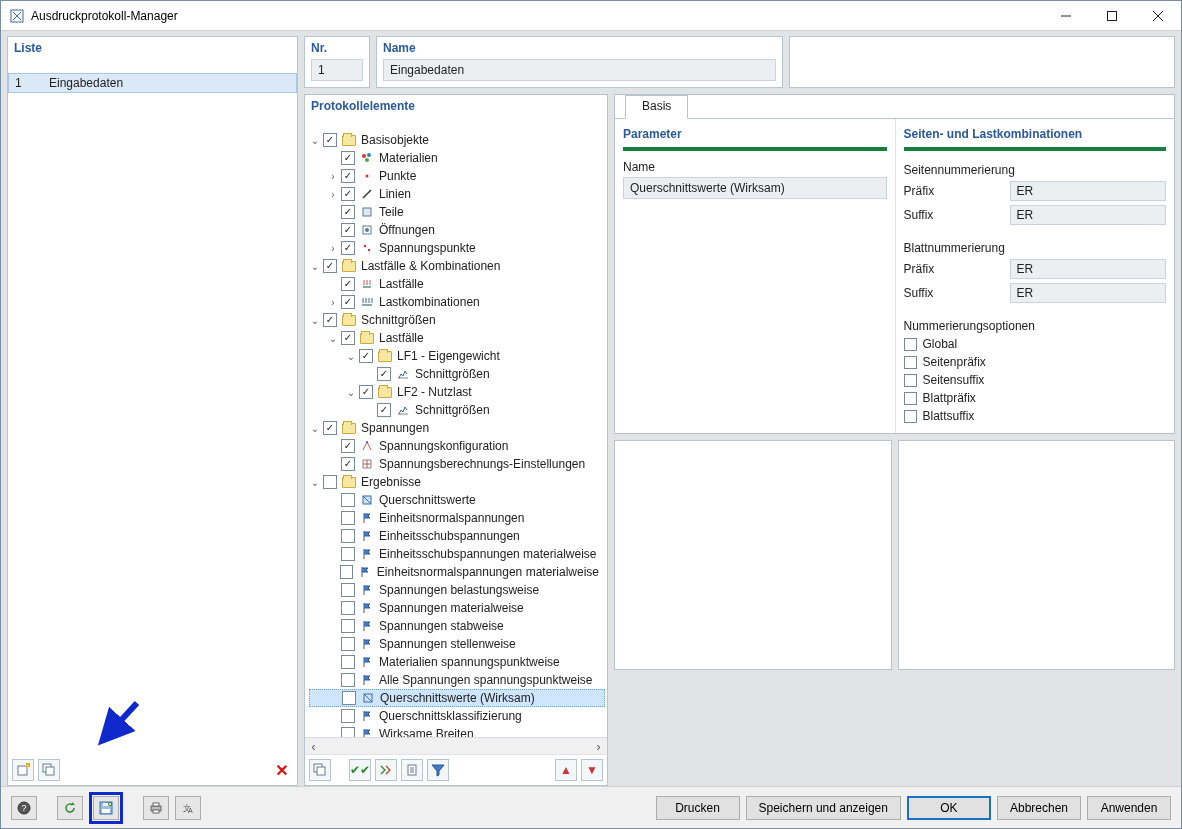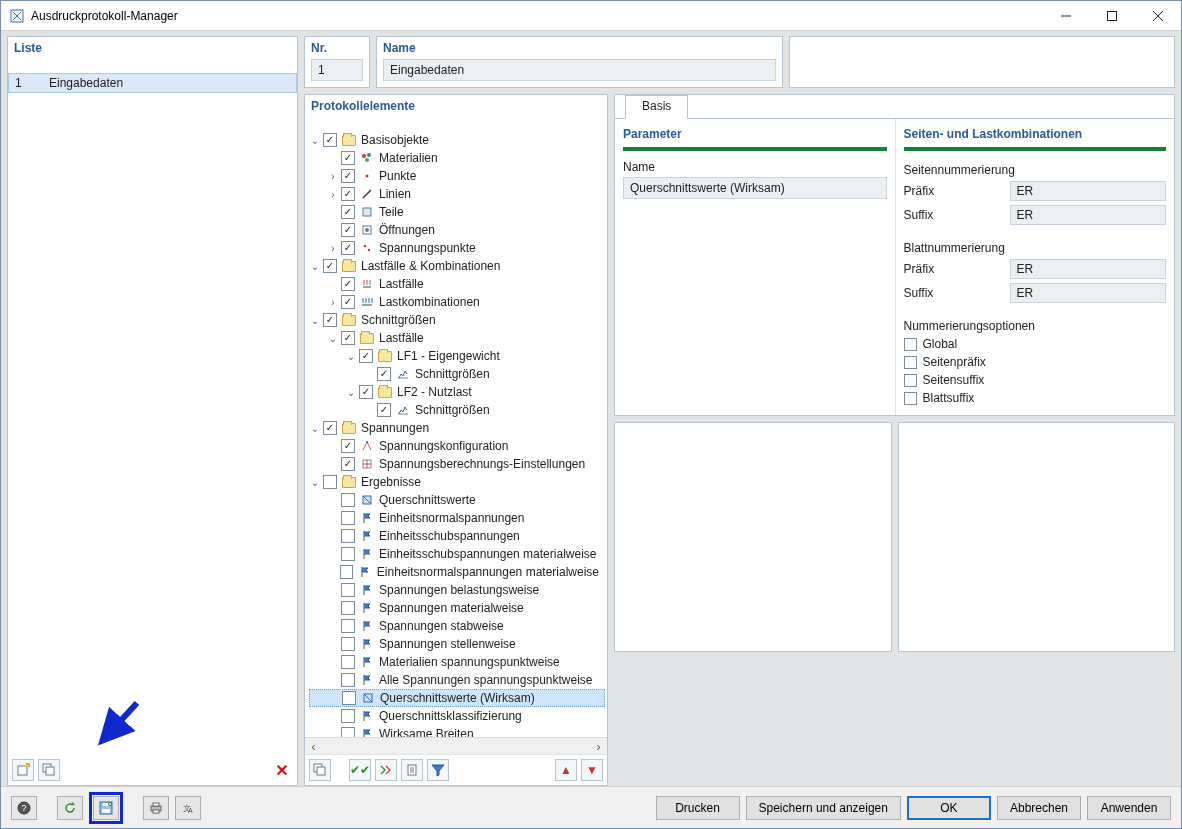--- a/index.html
+++ b/index.html
@@ -666,20 +666,24 @@
                         <span class="cb"></span>
                         <span>Global</span>
                       </div>
                       <div class="chk-line">
                         <span class="cb"></span>
                         <span>Seitenpräfix</span>
                       </div>
                       <div class="chk-line">
                         <span class="cb"></span>
                         <span>Seitensuffix</span>
+                      </div>
+                      <div class="chk-line">
+                        <span class="cb"></span>
+                        <span>Blattpräfix</span>
                       </div>
                       <div class="chk-line">
                         <span class="cb"></span>
                         <span>Blattsuffix</span>
                       </div>
                     </div>
                 </div>
               </div>
             </div>
 

